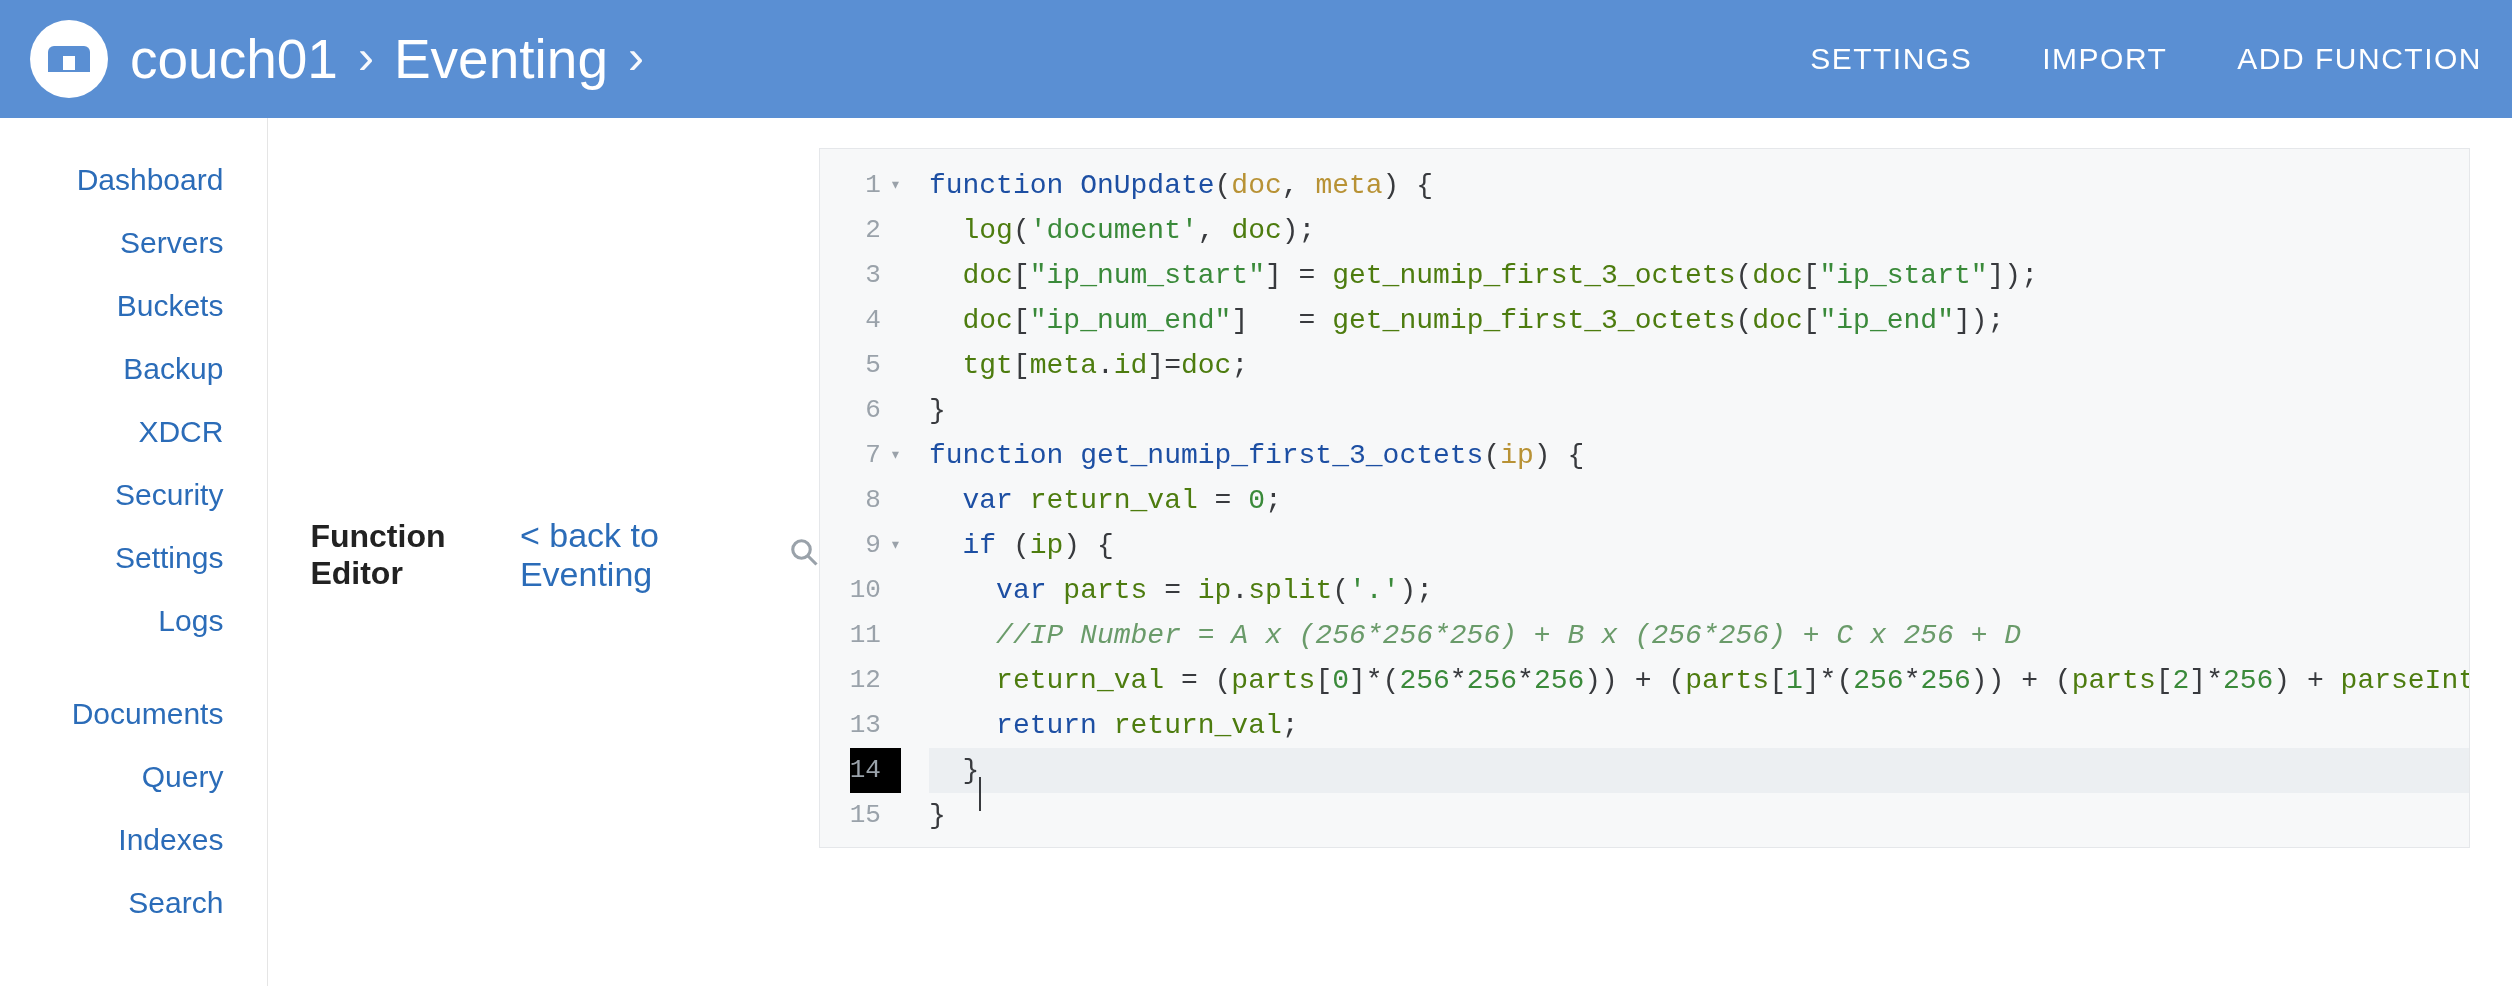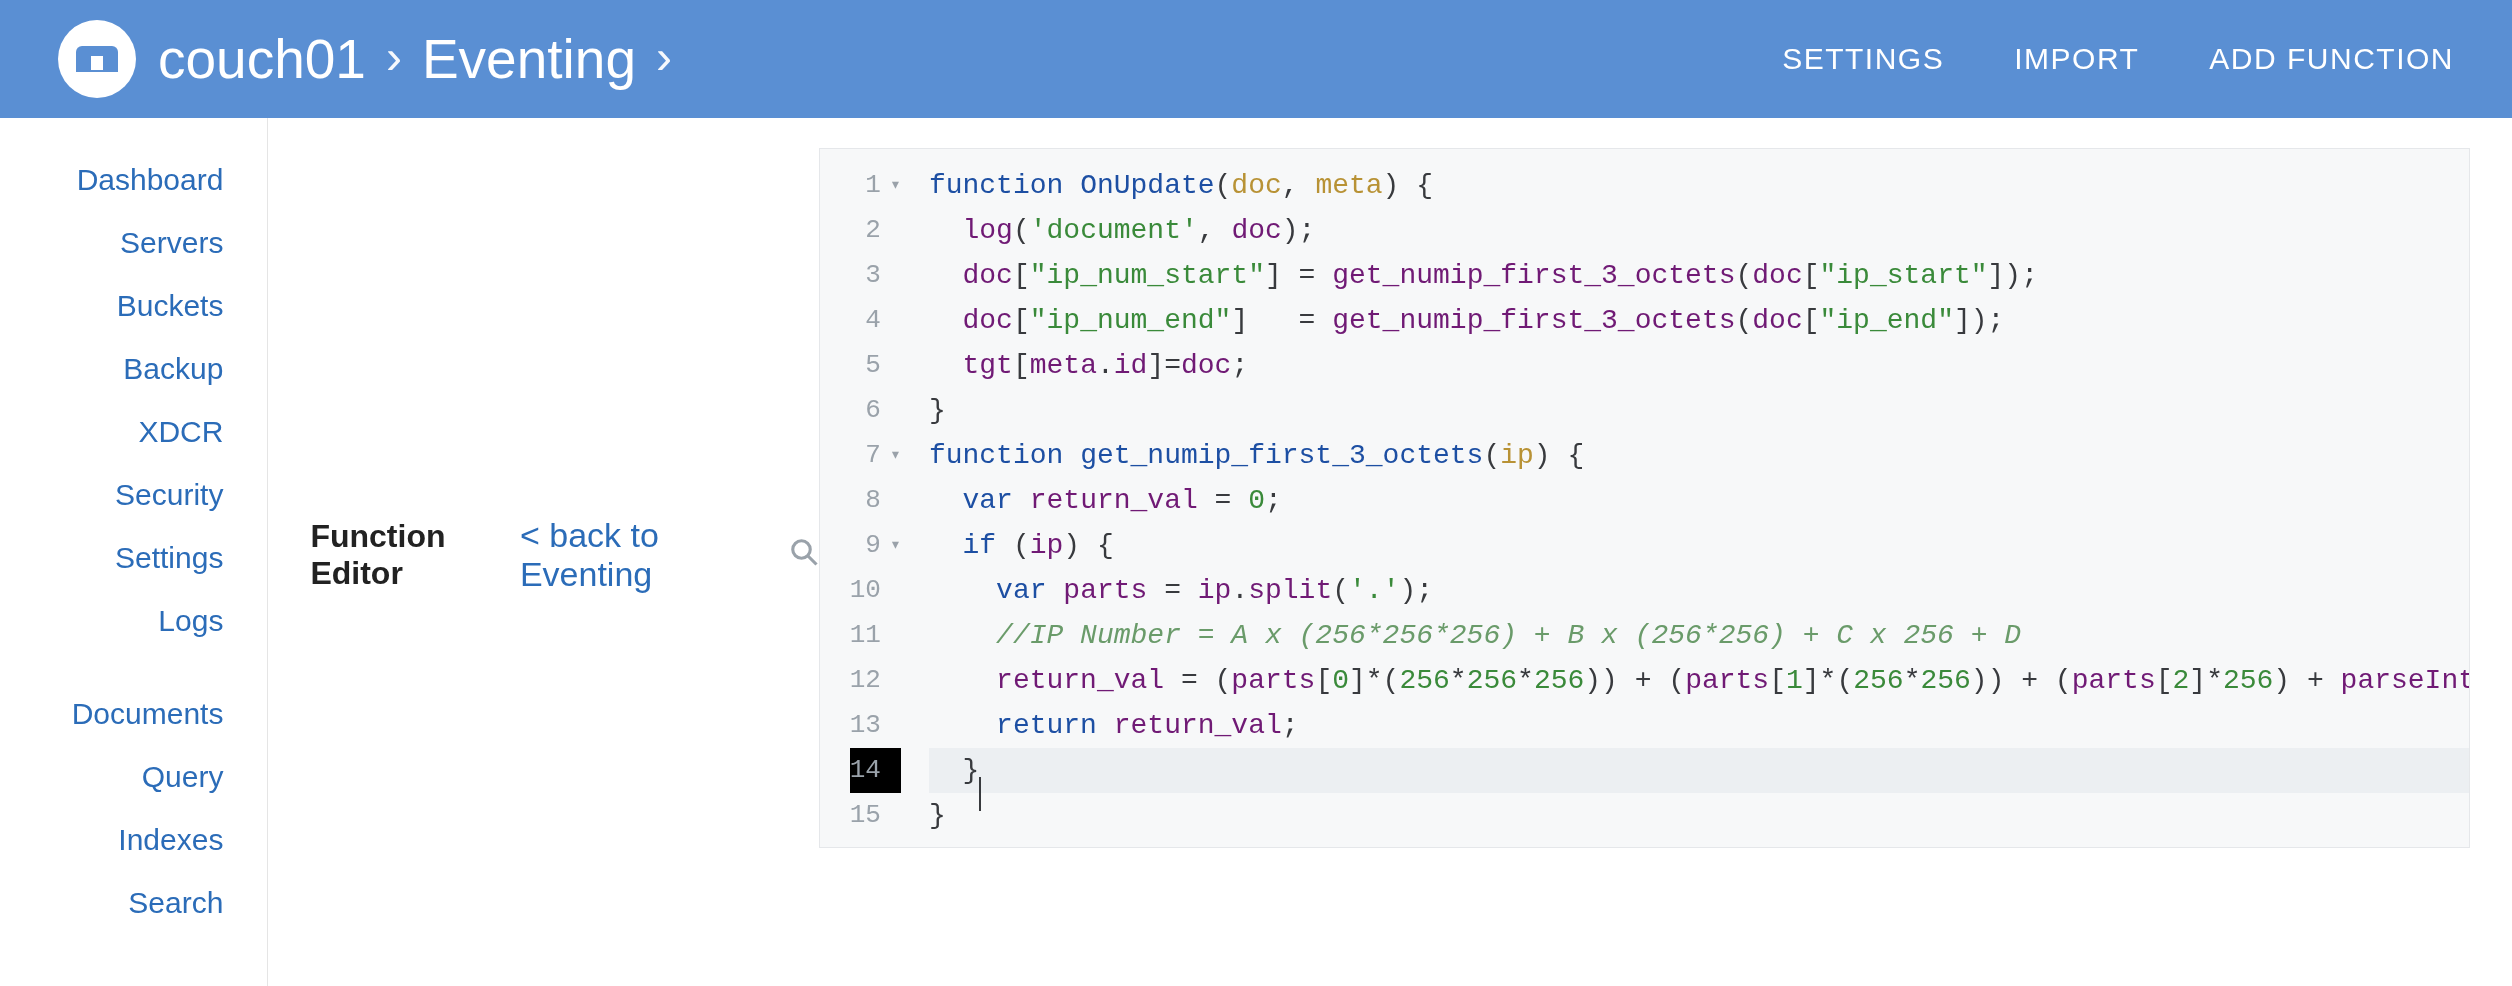--- a/index.html
+++ b/index.html
@@ -10,21 +10,21 @@
     height: 986px;
     overflow: hidden;
   }
 
   
   .header {
     height: 118px;
     background: #5a8fd3;
     display: flex;
     align-items: center;
-    padding: 0 58px;
+    padding: 0 30px;
     color: #fff;
   }
   .logo {
     width: 78px;
     height: 78px;
     background: #fff;
     border-radius: 50%;
     margin-right: 22px;
     position: relative;
     flex: 0 0 auto;
@@ -155,21 +155,21 @@
   .code {
     padding: 14px 0 14px 18px;
     white-space: pre;
     color: #383a3e;
   }
   .code .line { height:45px; display:flex; align-items:center;}
   .code .line.active { background:#eceff2; }
 
   .k  { color:#1d4fa3; }  
   .fn { color:#1d4fa3; }  
-  .id { color:#701a75; }
+  .id { color:#4d7c0f; }
   .p  { color:#383a3e; }
   .arg{ color:#b89235; }  
   .s  { color:#3a8a3a; }  
   .n  { color:#3a8a3a; }
   .cm { color:#6a9b6a; font-style: italic;} 
   .curspace{ position:relative; }
   .cursor {
     position:absolute;
     left:0; top:6px;
     width:2px; height:34px;

